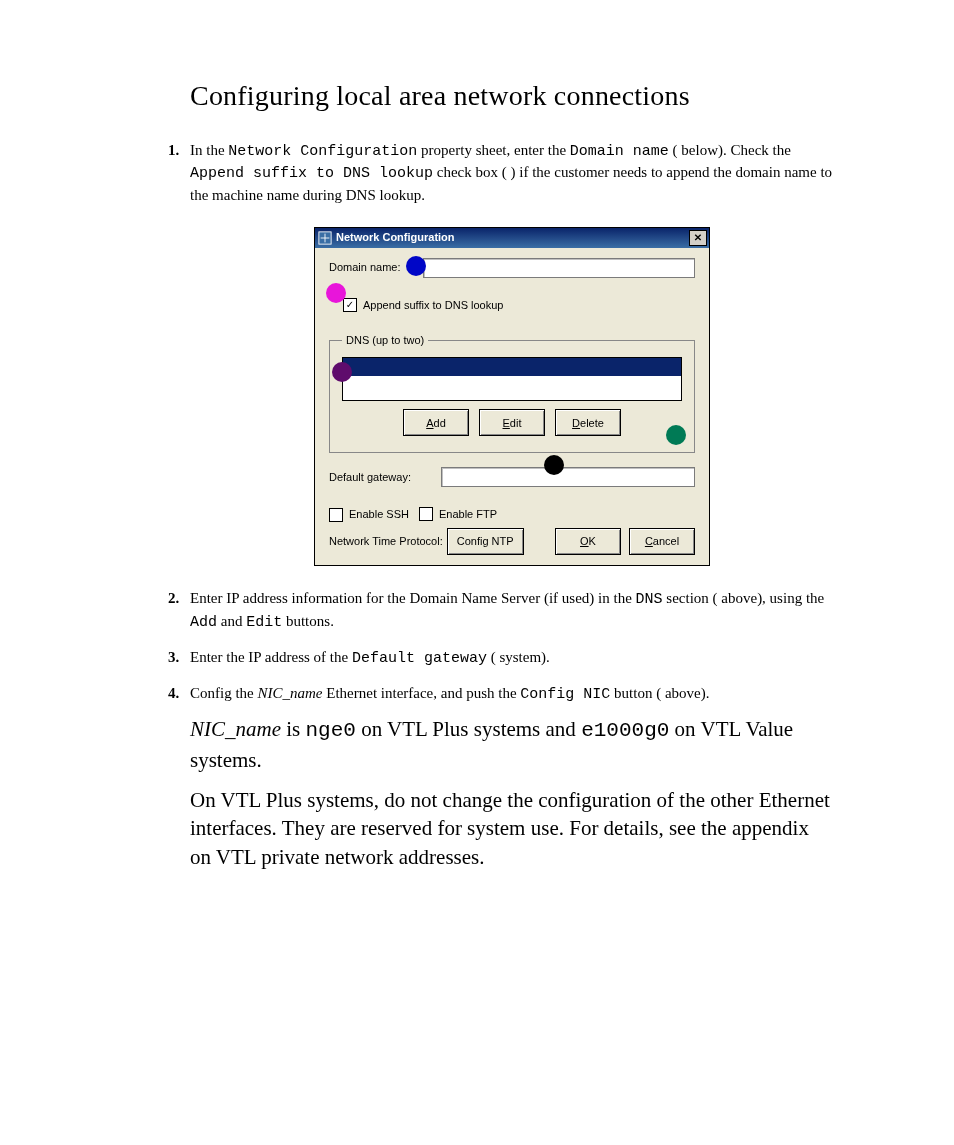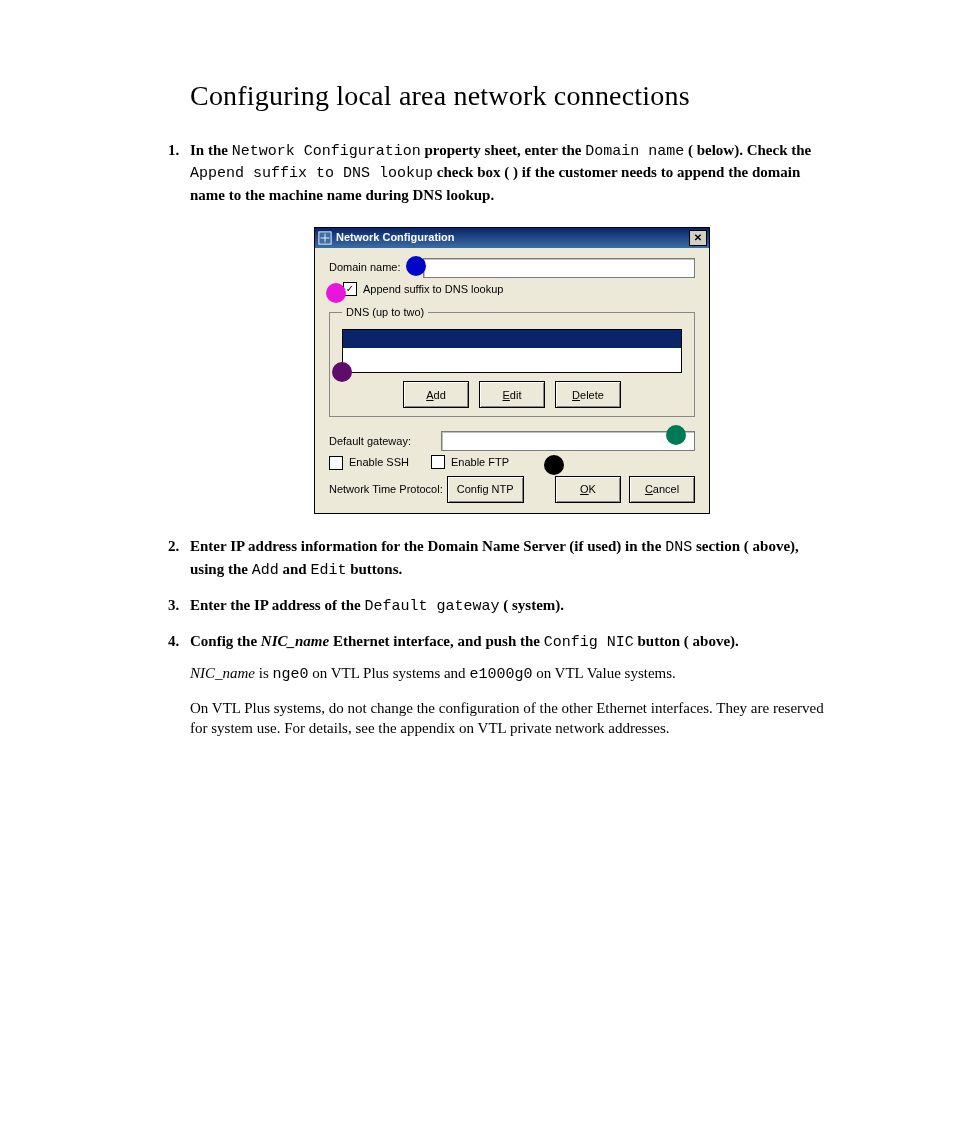--- a/index.html
+++ b/index.html
@@ -1,38 +1,38 @@
 <!DOCTYPE html>
 <html><head>
 <meta charset="utf-8">
 <style>
   html,body{margin:0;padding:0;background:#fff;font-family:"Palatino Linotype","Book Antiqua",Palatino,serif;color:#000}
   .page{width:954px;height:1072px;position:relative;margin:0 auto;box-sizing:border-box;padding:80px 120px 0 190px}
   h1{font-weight:400;font-size:28px;margin:0 0 28px 0;letter-spacing:.2px}
   ol.steps{list-style:none;margin:0;padding:0}
   ol.steps>li{position:relative;padding-left:0;margin-bottom:14px;font-size:15px;line-height:1.35}
   ol.steps>li .num{position:absolute;left:-22px;font-weight:700}
-  b{font-weight:700}
+  b{font-weight:400}
   .mono{font-family:"Courier New",monospace;font-weight:400}
-  .bodytext{font-size:15px;line-height:1.35;margin:10px 0 12px 0}
+  .bodytext{font-size:21px;line-height:1.35;margin:10px 0 12px 0}
   .italic{font-style:italic}
   
   .dialog-wrap{margin:22px auto 22px auto;width:396px;position:relative}
   .dialog{font-family:Tahoma,Arial,sans-serif;font-size:11px;color:#000;border:1px solid #000;background:#ece9d8}
   .titlebar{display:flex;align-items:center;justify-content:space-between;height:20px;background:linear-gradient(#0a246a,#3a6ea5);color:#fff;font-weight:700;padding:0 2px 0 3px}
   .titlebar .ttl{display:flex;align-items:center;gap:4px}
   .titlebar svg{width:14px;height:14px}
   .closebtn{width:16px;height:14px;background:#d4d0c8;border:1px solid #000;display:flex;align-items:center;justify-content:center;font-weight:700;font-size:10px;color:#000}
   .dlgbody{padding:10px 14px 10px 14px}
-  .row{display:flex;align-items:center;margin-bottom:4px}
+  .row{display:flex;align-items:center;margin-bottom:20px}
   .lbl{width:94px}
   .txt{flex:1;height:18px;border:1px solid #7b7b7b;background:#fff;box-shadow:inset 1px 1px 0 #c0c0c0}
   .cbx{width:12px;height:12px;border:1px solid #000;background:#fff;display:inline-flex;align-items:center;justify-content:center;margin-right:6px}
   .cbx.checked::after{content:"✓";font-size:10px;line-height:10px}
-  fieldset{border:1px solid #888;margin:8px 0 14px 0;padding:10px 12px 8px 12px}
+  fieldset{border:1px solid #888;margin:8px 0 14px 0;padding:10px 12px 16px 12px}
   legend{padding:0 4px}
   .listbox{height:42px;border:1px solid #000;background:#fff;padding:0}
   .listsel{height:18px;background:#0a246a}
   .btnrow{display:flex;gap:10px;justify-content:center;margin-top:8px}
   .btn{min-width:46px;height:21px;border:1px solid #000;background:#ece9d8;box-shadow:inset 1px 1px 0 #fff,inset -1px -1px 0 #888;padding:2px 9px;display:inline-flex;align-items:center;justify-content:center}
   .btn .ul{text-decoration:underline}
   .sel{display:flex;align-items:center}
   .combo{width:100px;height:18px;border:1px solid #7b7b7b;background:#fff;box-shadow:inset 1px 1px 0 #c0c0c0;display:flex;align-items:center;justify-content:flex-end}
   .combo .arrow{width:14px;height:16px;background:#d4d0c8;border-left:1px solid #888;display:flex;align-items:center;justify-content:center}
   .bottom{display:flex;align-items:center;justify-content:space-between;margin-top:6px}
@@ -91,21 +91,21 @@
               <div class="btnrow">
                 <span class="btn"><span class="ul">A</span>dd</span>
                 <span class="btn"><span class="ul">E</span>dit</span>
                 <span class="btn"><span class="ul">D</span>elete</span>
               </div>
             </fieldset>
             <div class="row">
               <span class="lbl" style="width:112px">Default gateway:</span>
               <span class="txt"></span>
             </div>
-            <div class="row" style="gap:22px;margin-bottom:4px">
+            <div class="row" style="gap:10px;margin-bottom:4px">
               <span style="display:flex;align-items:center">
                   <span class="cbx"></span>
                   <span>Enable SSH</span>
                 </span>
               <span style="display:flex;">
                   <span class="cbx"></span>
                   <span>Enable FTP</span>
                 </span>
             </div>
             <div class="bottom">

